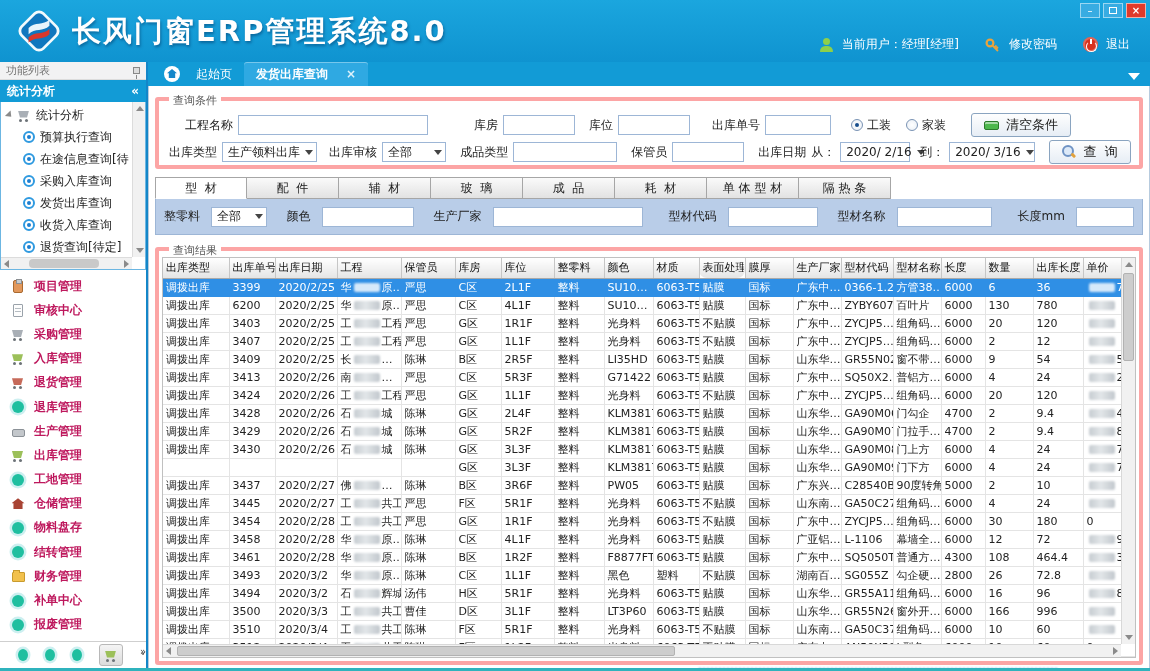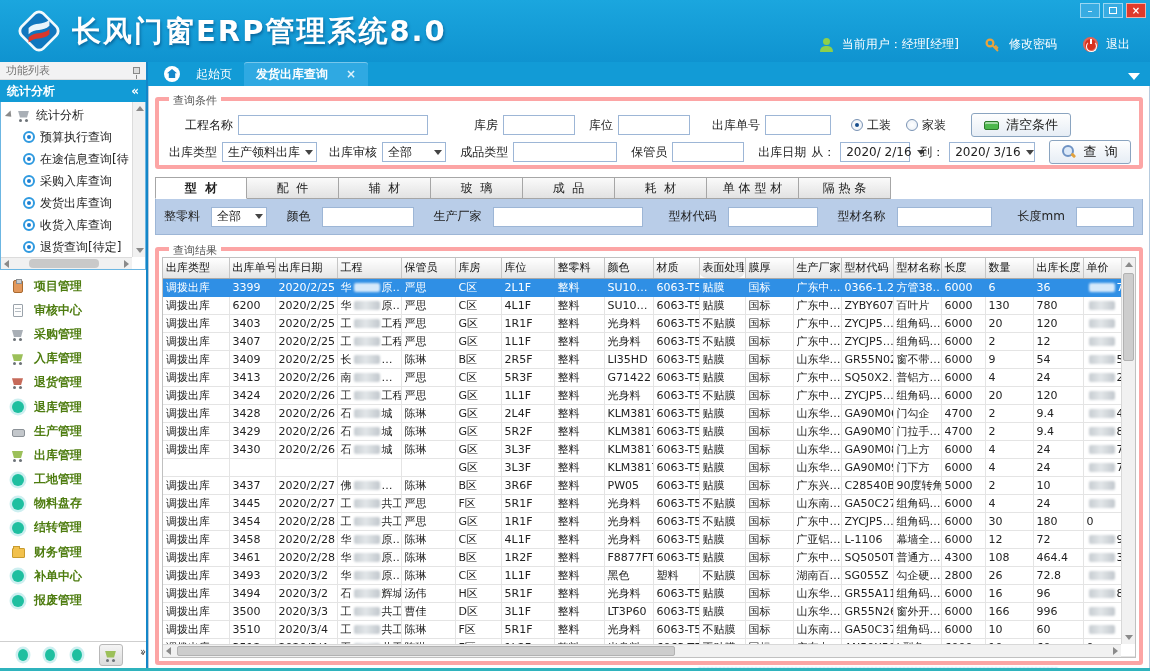--- a/index.html
+++ b/index.html
@@ -45,21 +45,21 @@
   .tree-hscroll { position:absolute; left:0; right:13px; bottom:0; height:12px; background:#f1f1f1; border-top:1px solid #dcdcdc; }
   .tree-hthumb { position:absolute; left:28px; top:1px; width:70px; height:9px; background:#c9c9c9; border-radius:4px; }
   .arr-up,.arr-dn { position:absolute; left:3px; width:0; height:0; border-left:4px solid transparent; border-right:4px solid transparent; }
   .arr-up { top:4px; border-bottom:5px solid #8a8a8a; }
   .arr-dn { bottom:4px; border-top:5px solid #8a8a8a; }
   .arr-l,.arr-r { position:absolute; top:2px; width:0; height:0; border-top:4px solid transparent; border-bottom:4px solid transparent; }
   .arr-l { left:3px; border-right:5px solid #8a8a8a; }
   .arr-r { right:3px; border-left:5px solid #8a8a8a; }
 
   .modules { flex:1; position:relative; padding-top:4px; overflow:hidden; }
-  .module { height:24.2px; display:flex; align-items:center; gap:9px; padding-left:11px; font-size:12px; font-weight:bold; color:#4d7c0f; cursor:pointer; }
+  .module { height:24.2px; display:flex; align-items:center; gap:9px; padding-left:11px; font-size:12px; font-weight:bold; color:#be185d; cursor:pointer; }
   .micon { width:14px; height:14px; display:flex; align-items:center; justify-content:center; flex:none; }
   .ic-circle { width:12px; height:12px; border-radius:50%; background:#1fbfa0; box-shadow:0 0 0 2.5px #cdeff0; }
   .ic-clipboard { width:10px; height:13px; background:#e2985c; border:1px solid #a96a30; border-radius:2px; position:relative; }
   .ic-clipboard::before { content:""; position:absolute; top:-2px; left:2px; width:4px; height:3px; background:#c9cdd1; border:1px solid #8b8f93; }
   .ic-notepad { width:10px; height:13px; background:#fdfdfd; border:1px solid #9aa2aa; border-radius:1px; position:relative; }
   .ic-notepad::before { content:""; position:absolute; left:1px; top:3px; width:6px; height:1px; background:#b5bcc2; box-shadow:0 3px 0 #b5bcc2; }
   .ic-cart { width:14px; height:13px; position:relative; }
   .ic-cart::before { content:""; position:absolute; left:1px; top:2px; width:11px; height:7px; background:#a9afb6; clip-path:polygon(0 0,100% 0,82% 100%,18% 100%); }
   .ic-cart::after { content:""; position:absolute; left:2px; bottom:0; width:3px; height:3px; border-radius:50%; background:#6d7378; box-shadow:6px 0 0 #6d7378; }
   .ic-cart.g::before { background:#9cc05a; }
@@ -97,21 +97,21 @@
   .radio.on::after { content:""; position:absolute; left:3px; top:3px; width:4px; height:4px; border-radius:50%; background:#174d8c; }
   .btn { height:24px; border:1px solid #8aa4c0; border-radius:3px; background:linear-gradient(#fefefe,#e6edf5); display:flex; align-items:center; gap:7px; padding:0 12px; font-size:13px; cursor:pointer; }
   .ic-clear { width:15px; height:9px; background:#4db84d; border:1px solid #2c7a2c; border-radius:2px; box-shadow:inset 0 2px 0 rgba(255,255,255,.5); }
   .ic-mag { width:14px; height:14px; position:relative; }
   .ic-mag::before { content:""; position:absolute; left:0; top:0; width:8px; height:8px; border:2px solid #6f93c4; border-radius:50%; background:#dce9f8; }
   .ic-mag::after { content:""; position:absolute; left:9px; top:9px; width:5px; height:2.5px; background:#e2a23c; transform:rotate(45deg); border-radius:1px; }
 
   .mtabs { display:flex; margin-top:8px; height:22px; }
   .mtab { min-width:92px; padding:0 6px; display:flex; align-items:center; justify-content:center; font-size:12px; white-space:pre; background:linear-gradient(#fafafa,#e2e2e2); border:1px solid #a6a6a6; border-left:none; cursor:pointer; }
   .mtab:first-child { border-left:1px solid #a6a6a6; }
-  .mtab.active { background:#fff; border-bottom-color:#fff; font-weight:bold; }
+  .mtab.active { background:#fff; border-bottom-color:#fff; font-weight:normal; }
 
   .filterbar { height:36px; background:#b9cde8; border:1px solid #9db6d6; border-top:none; display:flex; align-items:center; gap:6px; padding:0 8px; white-space:nowrap; }
 
   .results-group { flex:1; margin-top:12px; margin-bottom:10px; padding:6px 3px 3px 3px; min-height:0; }
   .tablebox { position:relative; width:100%; height:100%; overflow:hidden; border:1px solid #c0c0c0; background:#fff; }
   table { border-collapse:collapse; table-layout:fixed; width:962px; }
   th { height:20px; font-size:11px; font-weight:normal; color:#111; text-align:left; padding:0 3px; background:linear-gradient(#fff,#e5e5e5); border-right:1px solid #c6c6c6; border-bottom:1px solid #a9a9a9; white-space:nowrap; overflow:hidden; }
   td { height:18px; font-size:11px; padding:0 3px; border-right:1px solid #e4e4e4; border-bottom:1px solid #e4e4e4; white-space:nowrap; overflow:hidden; }
   tr.sel td { background:#2f8fe5; color:#fff; border-color:#2f8fe5; }
   .blurb { display:inline-block; width:26px; height:9px; margin:0 2px; border-radius:2px; vertical-align:middle; background:linear-gradient(90deg,#c6ccd1,#e2e6e9 45%,#c2c8cd); filter:blur(1px); }
@@ -268,20 +268,26 @@
             <span>出库管理</span>
           </div>
           <div class="module">
             <span class="micon">
               <span class="ic-circle"></span>
             </span>
             <span>工地管理</span>
           </div>
           <div class="module">
             <span class="micon">
+              <span class="ic-house"></span>
+            </span>
+            <span>仓储管理</span>
+          </div>
+          <div class="module">
+            <span class="micon">
               <span class="ic-circle"></span>
             </span>
             <span>物料盘存</span>
           </div>
           <div class="module">
             <span class="micon">
               <span class="ic-circle"></span>
             </span>
             <span>结转管理</span>
           </div>

